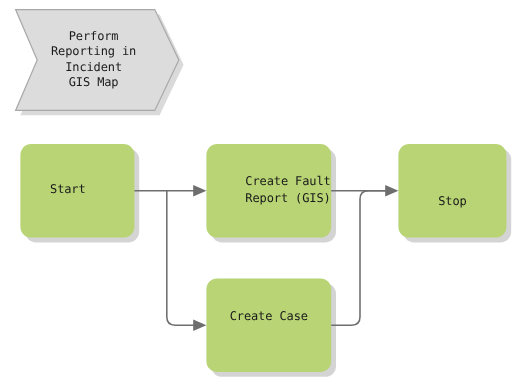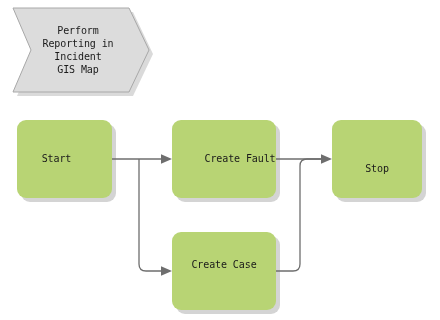--- a/index.html
+++ b/index.html
@@ -123,20 +123,21 @@
     <span class="ln">Incident</span>
     <span class="ln">GIS Map</span>
   </div>
 
   <div class="node-label" id="label-start">
     <span class="ln">Start</span>
   </div>
 
   <div class="node-label" id="label-fault-report">
     <span class="ln">Create Fault</span>
+    <span class="ln">Report (GIS)</span>
   </div>
 
   <div class="node-label" id="label-stop">
     <span class="ln">Stop</span>
   </div>
 
   <div class="node-label" id="label-create-case">
     <span class="ln">Create Case</span>
   </div>
 

